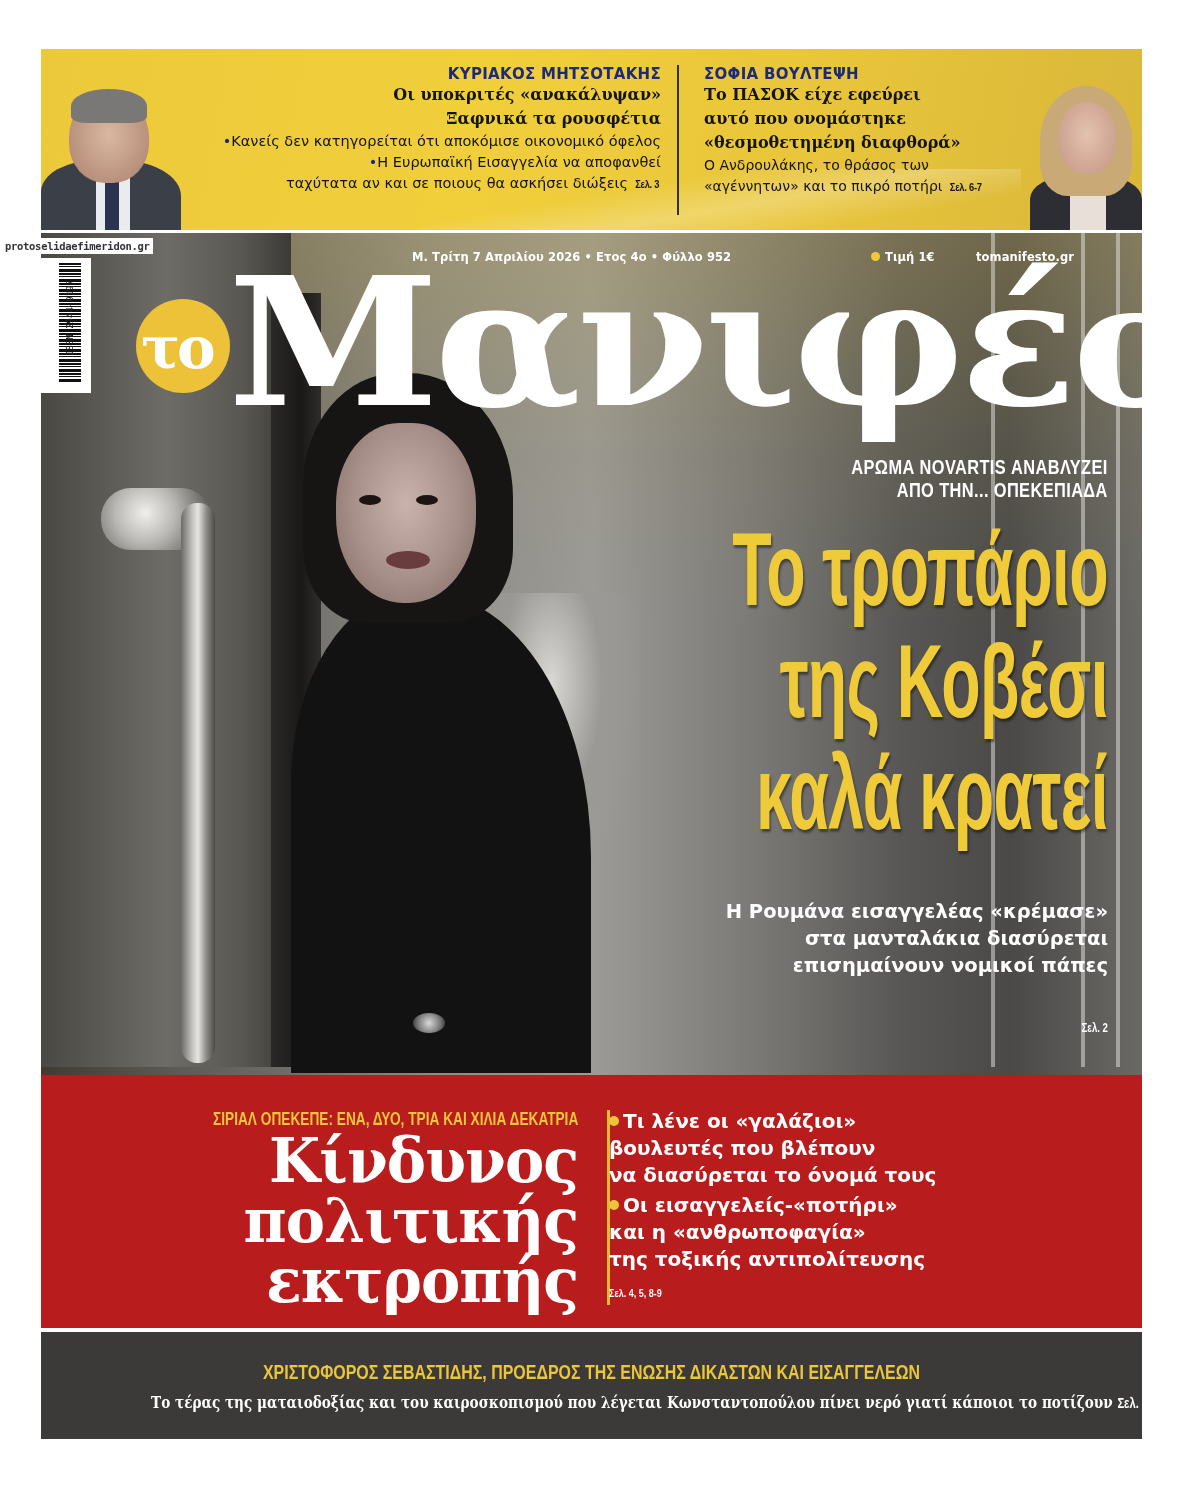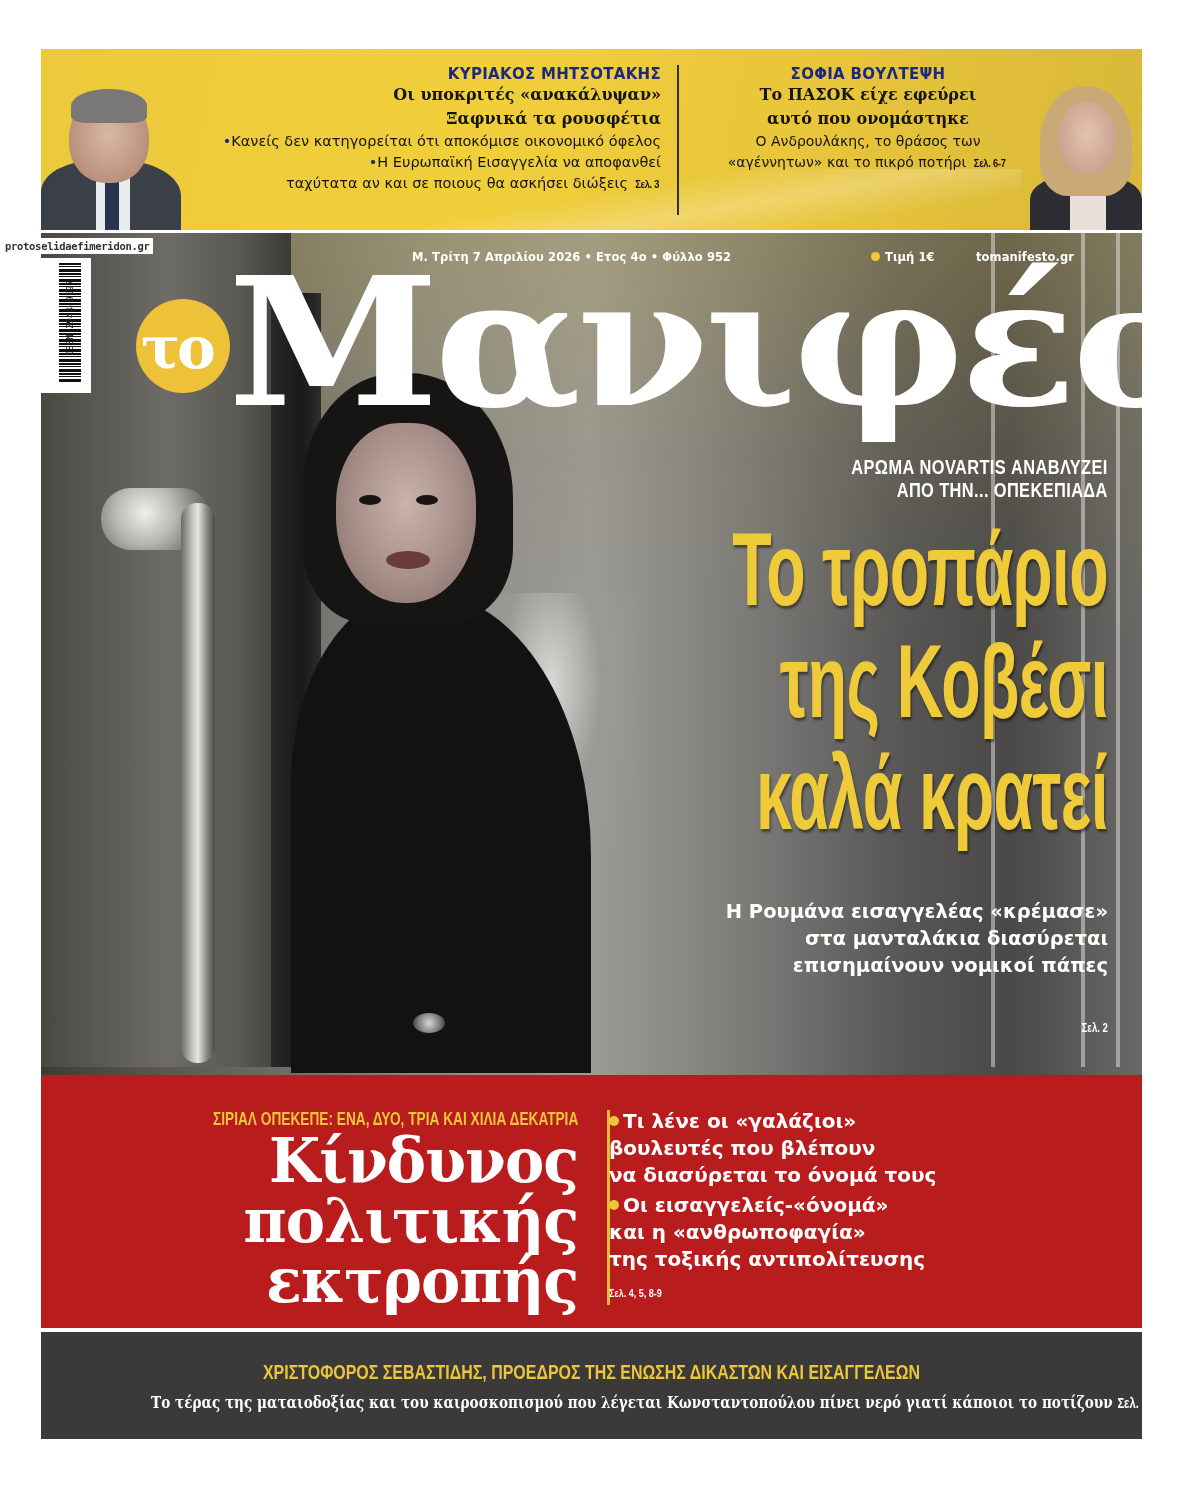--- a/index.html
+++ b/index.html
@@ -22,22 +22,22 @@
   .portrait-left { left: 0; width: 140px; height: 155px; }
   .portrait-right { right: 0; width: 112px; height: 150px; }
   .head { position: absolute; border-radius: 48% 48% 45% 45%; }
   .hair { position: absolute; }
   .suit { position: absolute; }
 
   .teaser-left {
     position: absolute; left: 120px; top: 16px; width: 500px; text-align: right;
   }
   .teaser-right {
-    position: absolute; left: 636px; top: 16px; width: 380px; text-align: center;
-    border-left: 2px solid #333; padding-left: 0; height: 150px;
+    position: absolute; left: 636px; top: 16px; width: 380px; text-align: left;
+    border-left: 2px solid #333; padding-left: 25px; height: 150px;
   }
   .kicker-blue {
     font-family: "DejaVu Sans", sans-serif; font-weight: bold;
     color: #1d2a7a; font-size: 15px; letter-spacing: 0.3px; line-height: 18px;
   }
   .teaser-title {
     font-family: "DejaVu Serif", serif; font-weight: bold; color: #141414;
     font-size: 16px; line-height: 24px;
   }
   .teaser-body {
@@ -256,20 +256,21 @@
     <div class="teaser-body">
       <span>ταχύτατα αν και σε ποιους θα ασκήσει διώξεις</span>
       <span class="page-ref">Σελ. 3</span>
     </div>
   </div>
 
   <div class="teaser-right">
     <div class="kicker-blue">ΣΟΦΙΑ ΒΟΥΛΤΕΨΗ</div>
     <div class="teaser-title">Το ΠΑΣΟΚ είχε εφεύρει</div>
     <div class="teaser-title">αυτό που ονομάστηκε</div>
+    <div class="teaser-title">«θεσμοθετημένη διαφθορά»</div>
     <div class="teaser-body">Ο Ανδρουλάκης, το θράσος των</div>
     <div class="teaser-body">
       <span>«αγέννητων» και το πικρό ποτήρι</span>
       <span class="page-ref">Σελ. 6-7</span>
     </div>
   </div>
 
   <div class="portrait portrait-right">
     <div class="suit" style="left:0;top:95px;width:112px;height:60px;background:#2c2e33;border-radius:40% 40% 0 0;"></div>
     <div class="suit" style="left:40px;top:100px;width:36px;height:50px;background:#e8dfd8;"></div>
@@ -341,21 +342,21 @@
     <div>εκτροπής</div>
   </div>
   <div class="dark-divider"></div>
   <div class="dark-bullets">
     <div class="item">
       <div><span class="ybullet"></span><span>Τι λένε οι «γαλάζιοι»</span></div>
       <div>βουλευτές που βλέπουν</div>
       <div>να διασύρεται το όνομά τους</div>
     </div>
     <div class="item">
-      <div><span class="ybullet"></span><span>Οι εισαγγελείς-«όνομά»</span></div>
+      <div><span class="ybullet"></span><span>Οι εισαγγελείς-«ποτήρι»</span></div>
       <div>και η «ανθρωποφαγία»</div>
       <div>της τοξικής αντιπολίτευσης</div>
     </div>
     <div class="dark-pages">Σελ. 4, 5, 8-9</div>
   </div>
 </div>
 
 <div class="bottom-strip">
   <div class="bottom-kicker">ΧΡΙΣΤΟΦΟΡΟΣ ΣΕΒΑΣΤΙΔΗΣ, ΠΡΟΕΔΡΟΣ ΤΗΣ ΕΝΩΣΗΣ ΔΙΚΑΣΤΩΝ ΚΑΙ ΕΙΣΑΓΓΕΛΕΩΝ</div>
   <div class="bottom-line">

